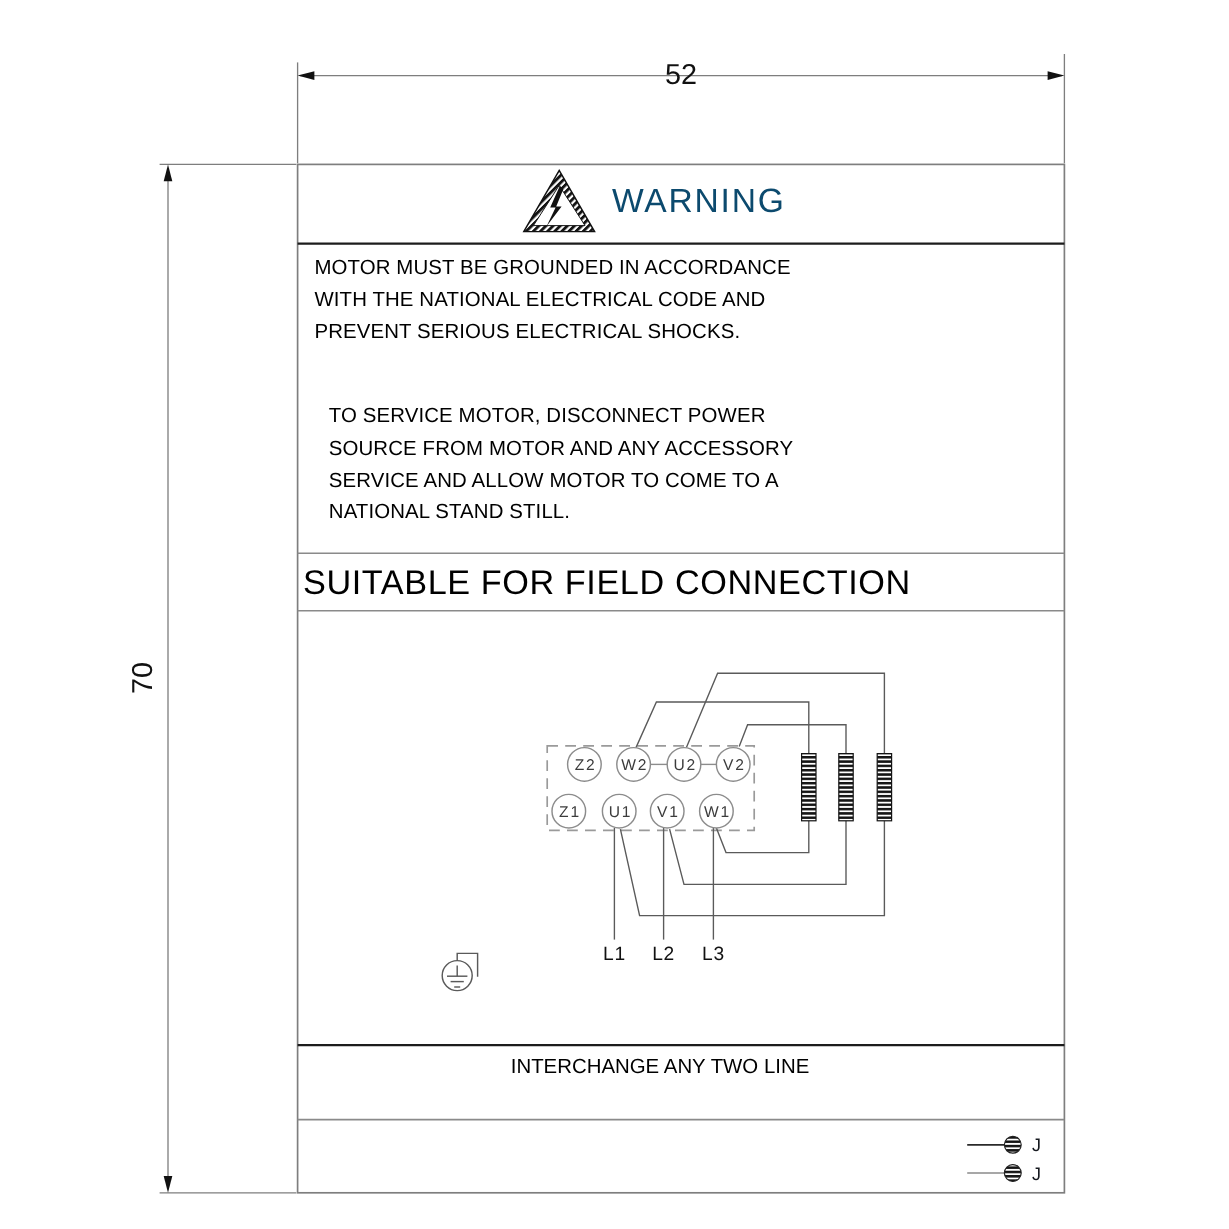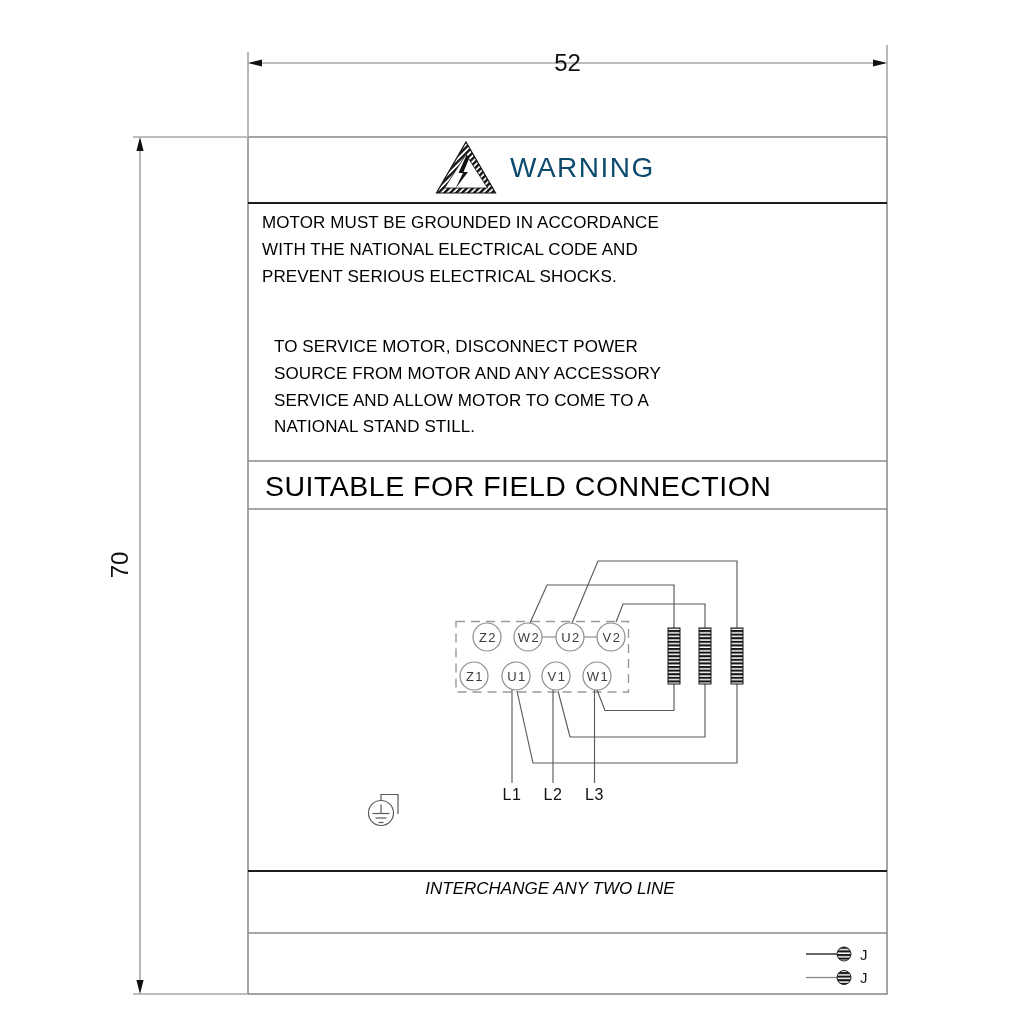--- a/index.html
+++ b/index.html
@@ -148,20 +148,20 @@
     <div>PREVENT SERIOUS ELECTRICAL SHOCKS.</div>
   </div>
 
   <div class="abs para" style="left:274px;top:334px;">
     <div>TO SERVICE MOTOR, DISCONNECT POWER</div>
     <div>SOURCE FROM MOTOR AND ANY ACCESSORY</div>
     <div>SERVICE AND ALLOW MOTOR TO COME TO A</div>
     <div>NATIONAL STAND STILL.</div>
   </div>
 
-  <div class="abs suitable" style="left:248px;top:470px;width:511px;text-align:left;margin-left:17px;">SUITABLE FOR FIELD CONNECTION</div>
+  <div class="abs suitable" style="left:248px;top:470px;width:511px;text-align:right;">SUITABLE FOR FIELD CONNECTION</div>
 
-  <div class="abs note" style="left:400px;top:876px;width:300px;font-style:italic;">
+  <div class="abs note" style="left:400px;top:876px;width:300px;">
     <div>INTERCHANGE ANY TWO LINE</div>
   </div>
 
 
 </div>
 
 </body></html>

